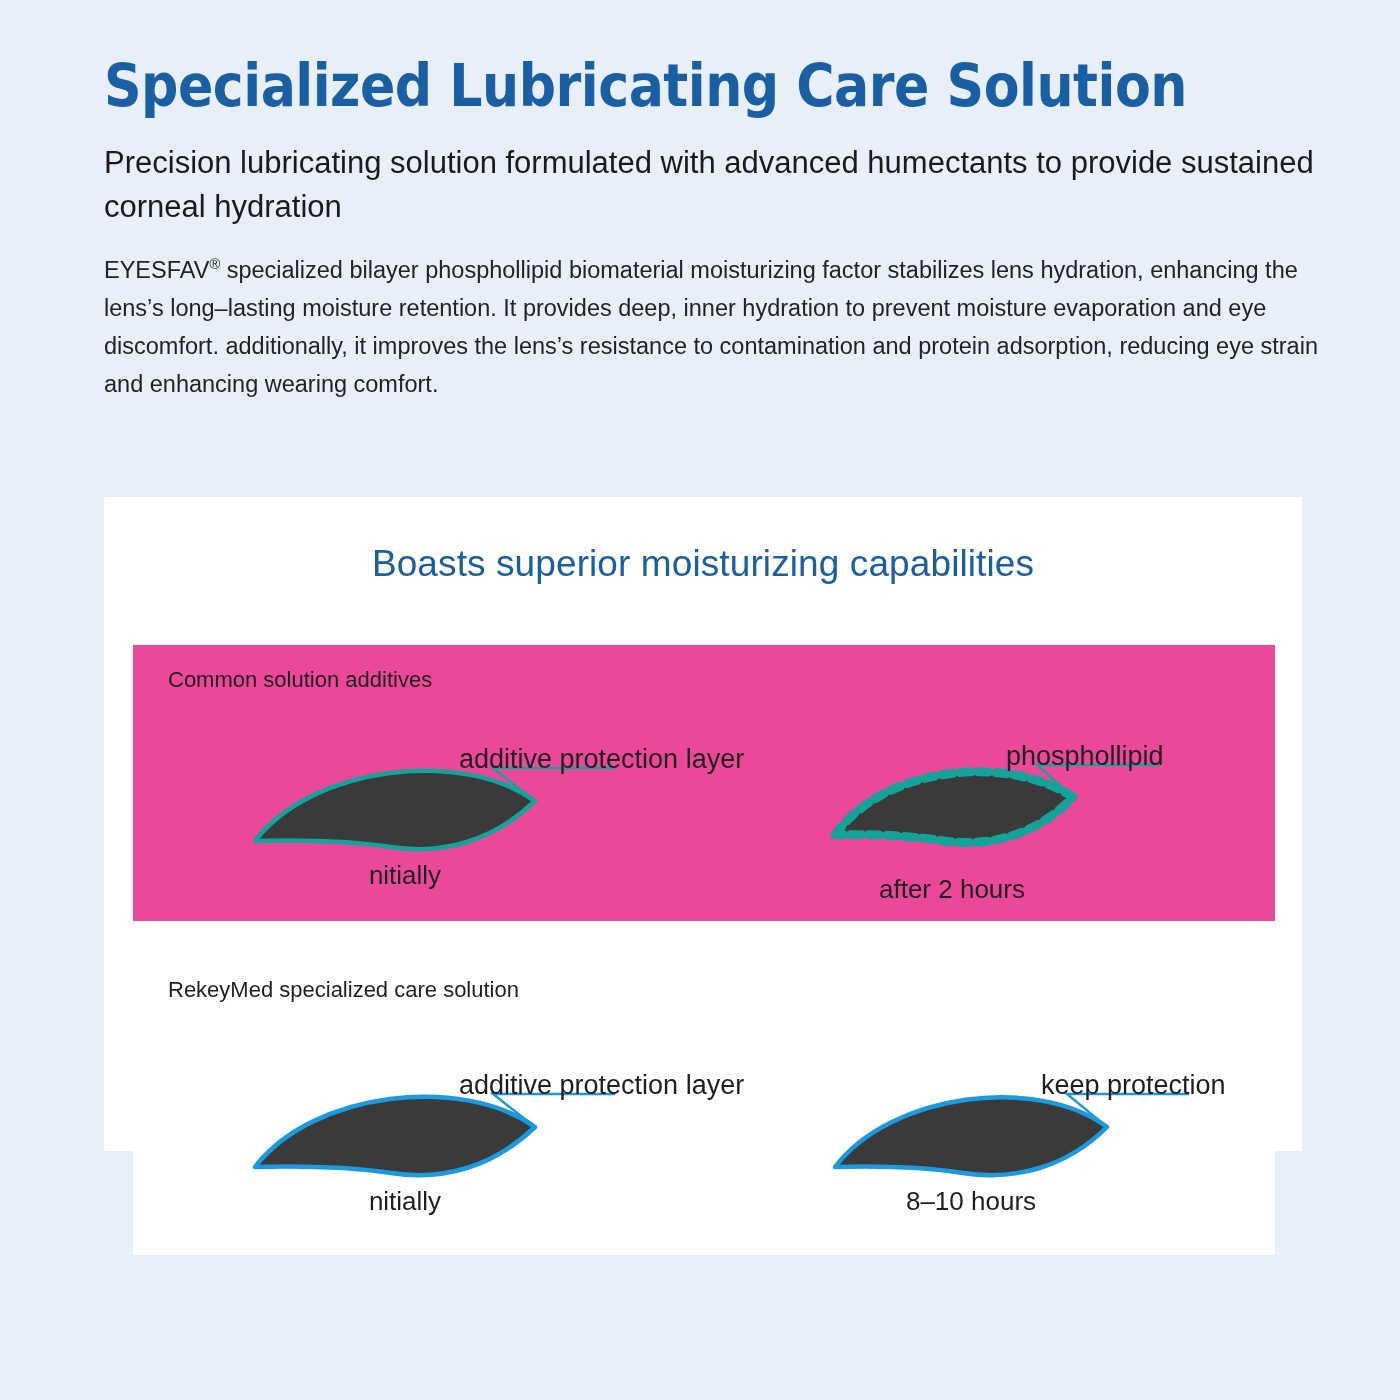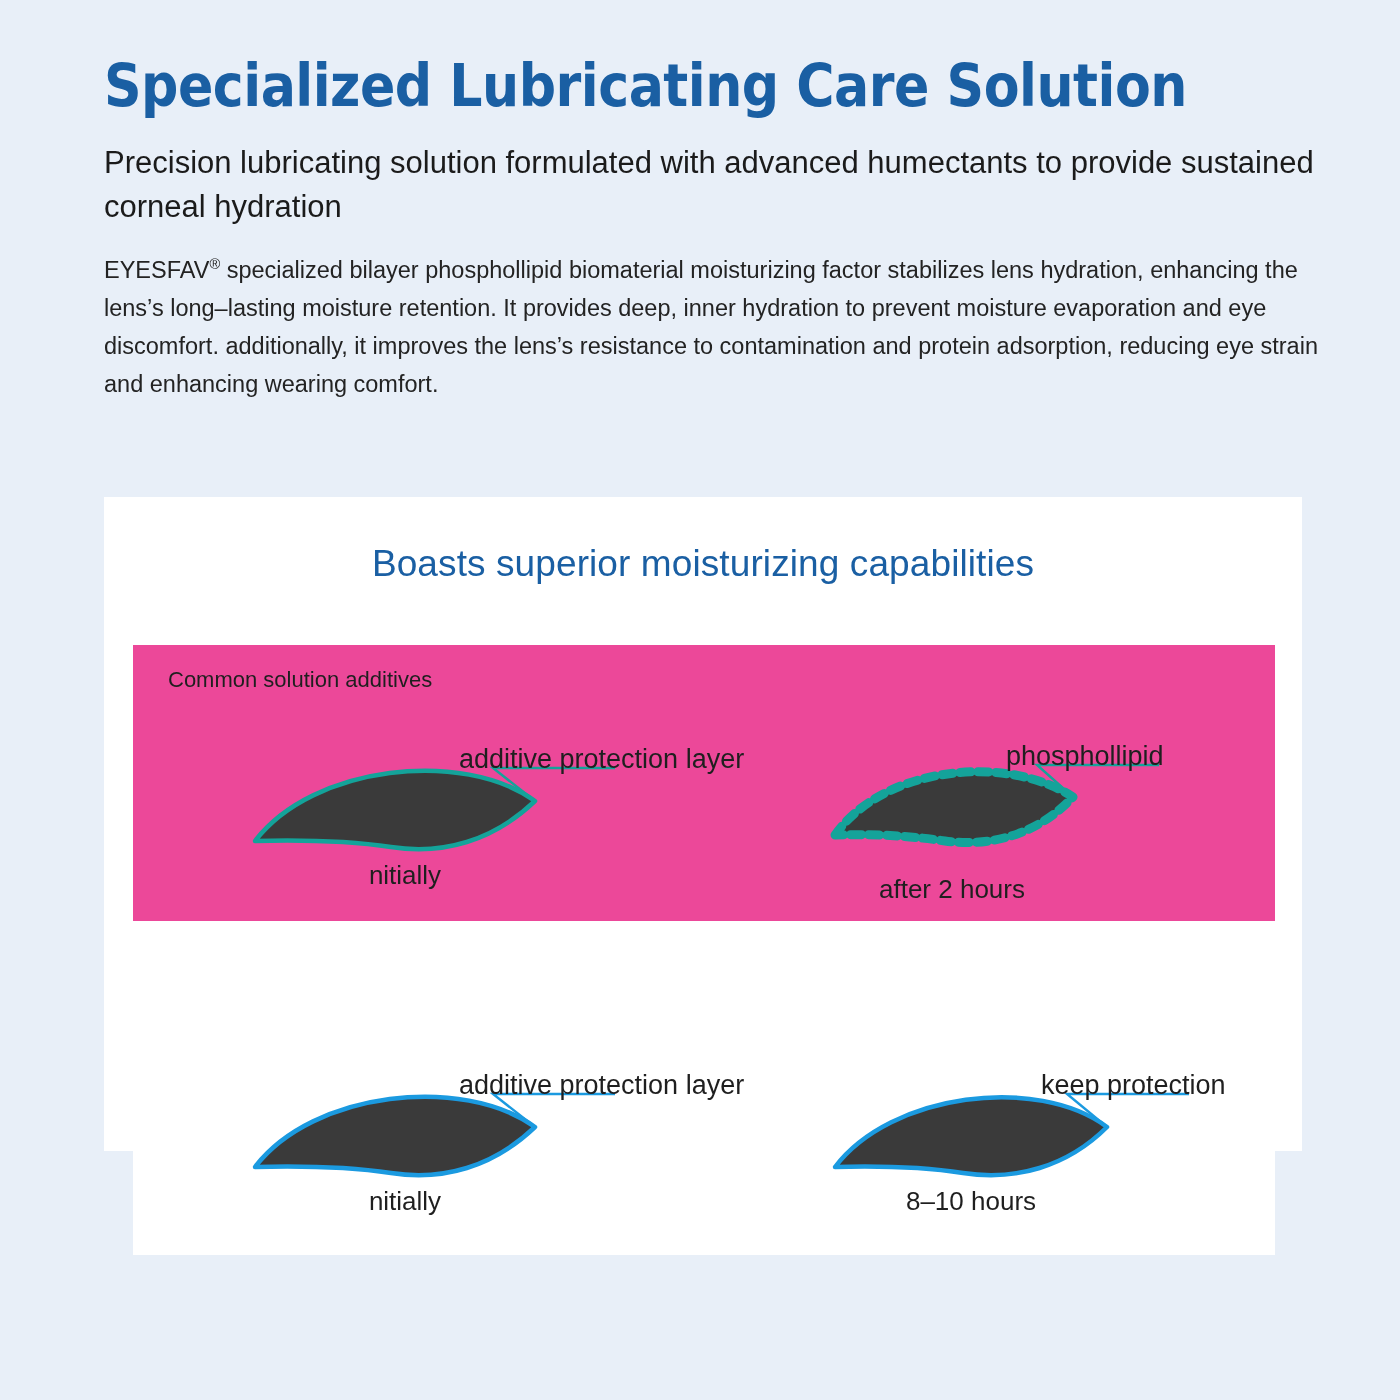--- a/index.html
+++ b/index.html
@@ -198,20 +198,21 @@
             <polyline points="268,152 232,120 354,120" fill="none" stroke="#14a39a" stroke-width="2.4"></polyline>
           </svg>
           <div class="callout-text" style="left:201px; top:96px;">phosphollipid</div>
           <div class="stage-text" style="left:34px; top:213px; width:226px;margin-top:16px;">after 2 hours</div>
         </div>
 
       </div>
     </div>
 
     <div class="panel panel--bottom">
+      <div class="panel-label">RekeyMed specialized care solution</div>
 
       <div class="lens-row">
 
         <div class="lens-cell lens-cell--left">
           <svg class="lens-svg" viewBox="0 0 560 300">
             <path d="M 92 212 C 150 136 300 120 372 172 C 330 212 280 226 228 218 C 180 211 130 211 92 212 Z" fill="#3a3a3a" stroke="#1b9ae0" stroke-width="4.5" stroke-linejoin="round"></path>
             <polyline points="372,172 330,139 452,139" fill="none" stroke="#1b9ae0" stroke-width="2.4"></polyline>
           </svg>
           <div class="callout-text" style="left:296px; top:115px;">additive protection layer</div>
           <div class="stage-text" style="left:142px; top:231px; width:200px;">nitially</div>

